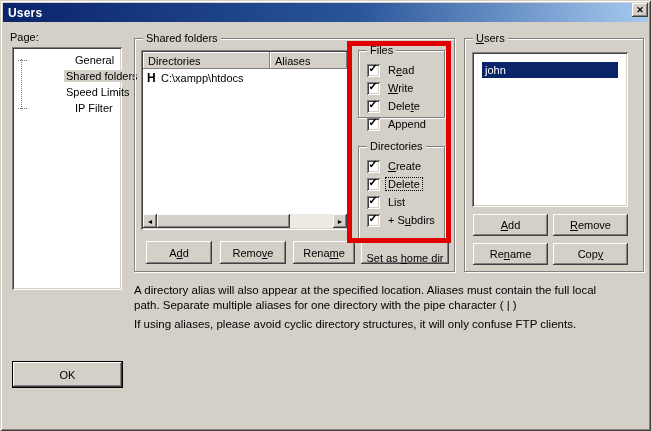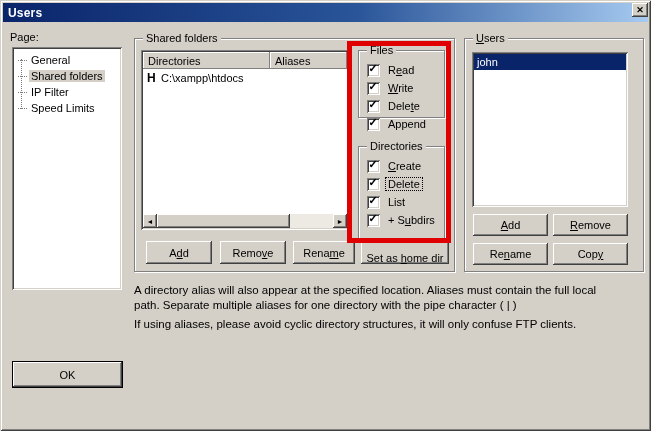--- a/index.html
+++ b/index.html
@@ -30,21 +30,21 @@
 
   .sunken {
     background:#fff;
     box-shadow: inset 1px 1px 0 #808080, inset -1px -1px 0 #ffffff,
                 inset 2px 2px 0 #404040, inset -2px -2px 0 #d4d0c8;
   }
 
   
   .page-tree { position:absolute; left:12px; top:47px; width:110px; height:243px; padding:5px 2px 0 6px; }
   .trunk { position:absolute; left:9px; top:12px; height:50px; border-left:1px dotted #7b7b7b; }
-  .tree-item { position:relative; height:16px; display:flex; align-items:center; white-space:nowrap; }
+  .tree-item { position:relative; height:16px; display:flex; align-items:center; white-space:nowrap;gap:44px; }
   .twig { display:inline-block; width:9px; border-bottom:1px dotted #7b7b7b; margin-right:2px; }
   .tree-label { padding:0 2px; }
   .tree-item.selected .tree-label { background:#d4d0c8; }
 
   
   .groupbox {
     position:absolute; border:1px solid #808080;
     box-shadow: 1px 1px 0 #ffffff, inset 1px 1px 0 #ffffff;
   }
   .legend {
@@ -94,21 +94,21 @@
     width:13px; height:13px; background:#fff; margin-right:6px; flex:none; position:relative;
     box-shadow: inset 1px 1px 0 #808080, inset -1px -1px 0 #ffffff,
                 inset 2px 2px 0 #404040, inset -2px -2px 0 #d4d0c8;
   }
   .mark { position:absolute; left:1.5px; top:-2px; font-size:11px; font-weight:bold; display:none; }
   .checkbox.checked .mark { display:block; }
   .cb-label { padding:0 2px; }
   .cb-label.focused { outline:1px dotted #000; }
 
   
-  .users-list { position:absolute; left:472px; top:52px; width:156px; height:155px; padding:2px; }
+  .users-list { position:absolute; left:472px; top:52px; width:156px; height:155px; padding:10px; }
   .user-row { height:16px; display:flex; align-items:center; padding-left:3px; }
   .user-row.selected { background:#0a246a; color:#fff; }
 
   .note { position:absolute; left:134px; width:505px; line-height:15px; font-size:11.5px; }
 </style>
 </head>
 <body>
 
 <div class="dialog">
 
@@ -125,25 +125,25 @@
     <div class="tree-item">
       <span class="twig"></span>
       <span class="tree-label">General</span>
     </div>
     <div class="tree-item selected">
       <span class="twig"></span>
       <span class="tree-label">Shared folders</span>
     </div>
     <div class="tree-item">
       <span class="twig"></span>
+      <span class="tree-label">Speed Limits</span>
+    </div>
+    <div class="tree-item">
+      <span class="twig"></span>
       <span class="tree-label">IP Filter</span>
-    </div>
-    <div class="tree-item">
-      <span class="twig"></span>
-      <span class="tree-label">Speed Limits</span>
     </div>
   </div>
 
   <div class="groupbox" style="left:134px; top:38px; width:321px; height:234px;">
     <span class="legend">Shared folders</span>
   </div>
 
   <div class="listview sunken">
     <div class="lv-head">
       <div class="lv-col" style="width:127px;">

